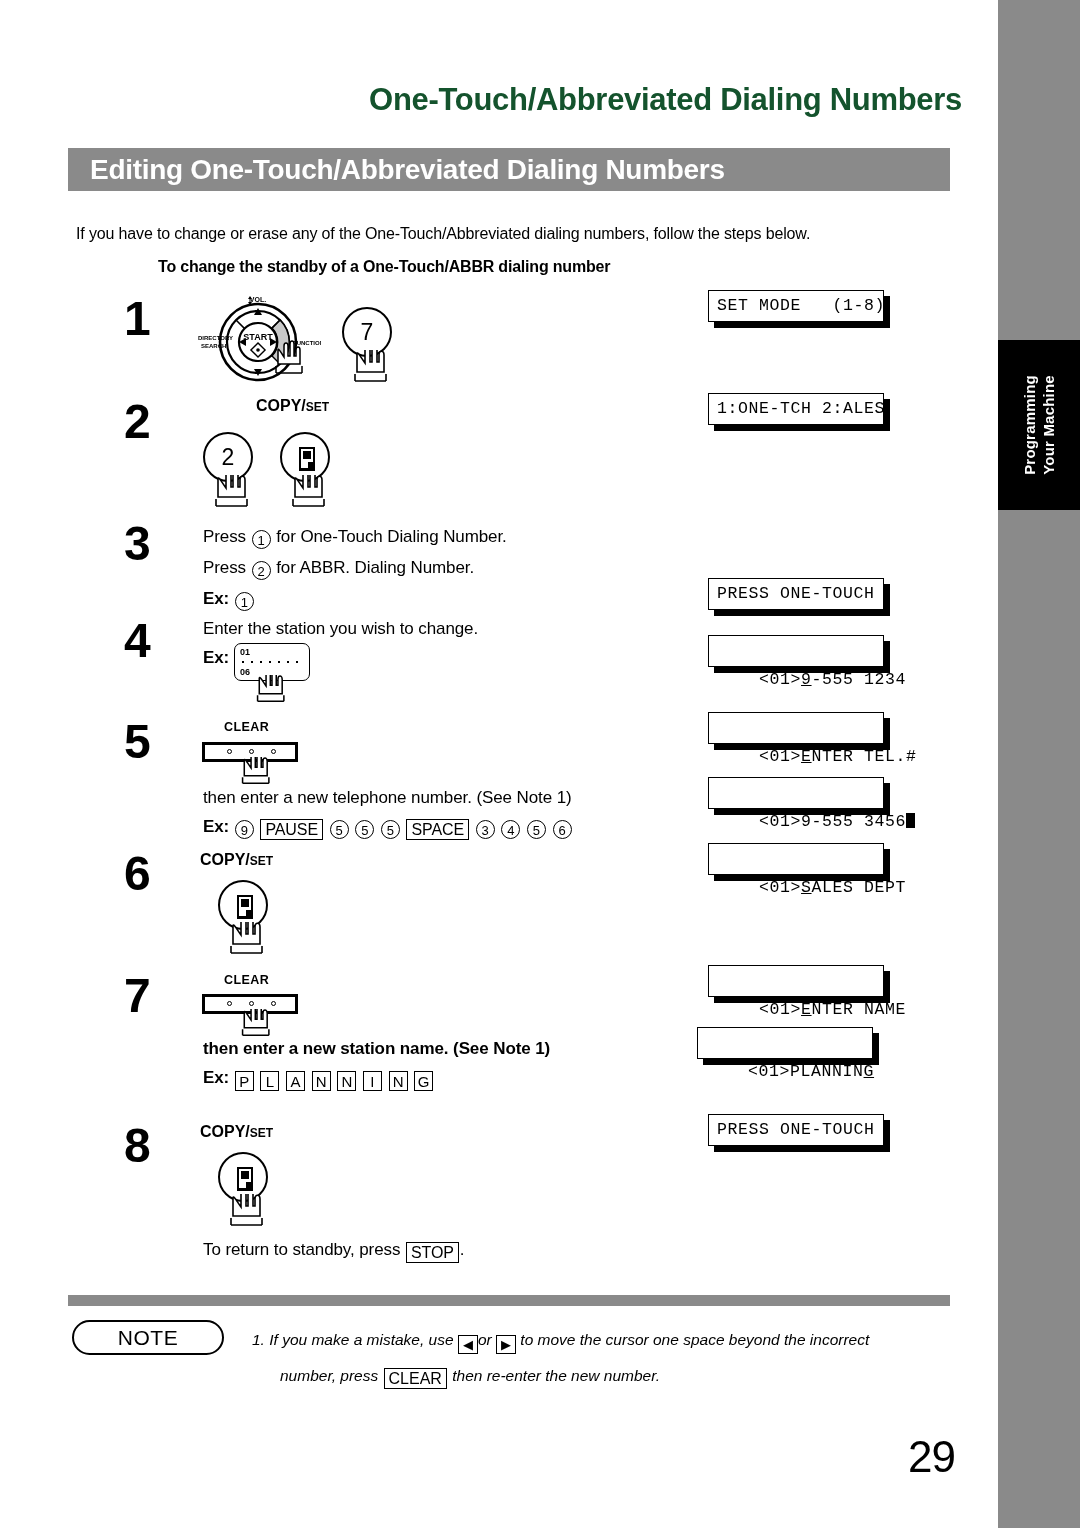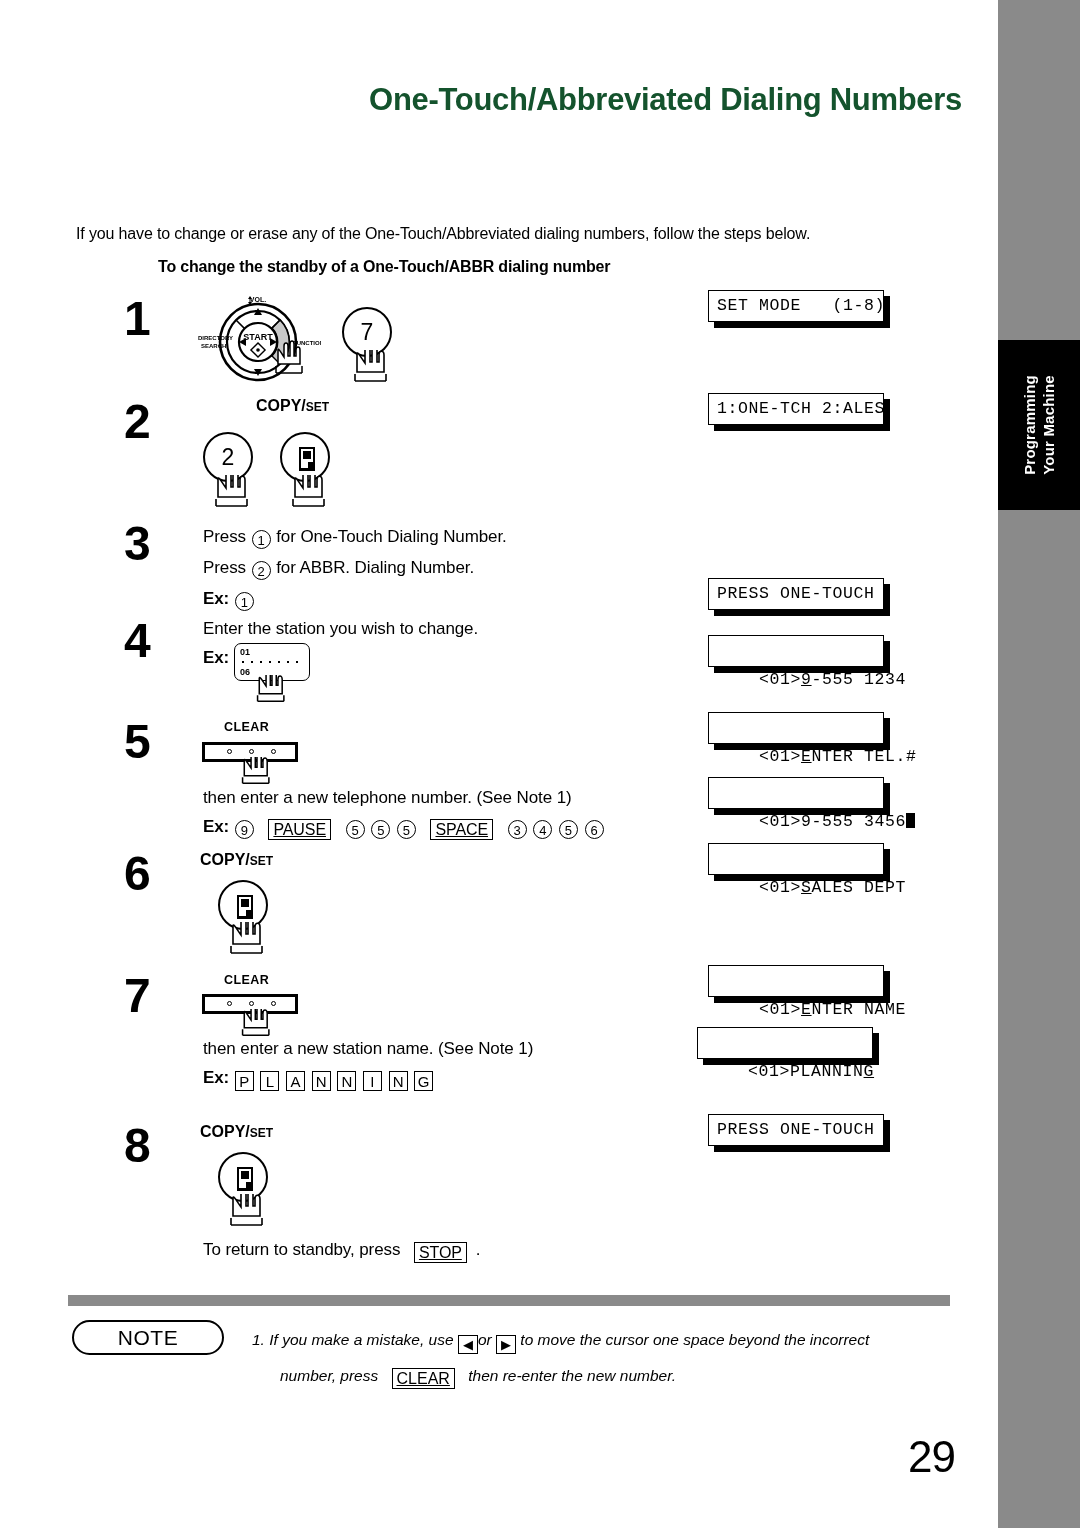--- a/index.html
+++ b/index.html
@@ -136,23 +136,22 @@
     margin: 0 1px;
     box-sizing: border-box;
   }
   .keybox {
     display: inline-block;
     border: 1.4px solid #000;
     padding: 0 4px;
     font-size: 16px;
     line-height: 19px;
     vertical-align: -3px;
-    margin: 0 9px;
-    box-sizing: border-box;
-    text-decoration: underline;
+    margin: 0 1px;
+    box-sizing: border-box;
   }
   .keybox-sm {
     display: inline-block;
     border: 1.2px solid #000;
     width: 19px;
     height: 20px;
     text-align: center;
     font-size: 15px;
     line-height: 19px;
     vertical-align: -4px;
@@ -319,20 +318,23 @@
 
   <div class="edge-band"></div>
   <div class="edge-tab">
     <div class="edge-tab-inner">
       <span>Programming</span><br>
       <span>Your Machine</span>
     </div>
   </div>
 
   <div class="chapter-title">One-Touch/Abbreviated Dialing Numbers</div>
+  <div class="section-bar">
+    <span>Editing One-Touch/Abbreviated Dialing Numbers</span>
+  </div>
 
   <div class="intro">If you have to change or erase any of the One-Touch/Abbreviated dialing numbers, follow the steps below.</div>
   <div class="subhead">To change the standby of a One-Touch/ABBR dialing number</div>
 
   <div class="stepnum" style="left:124px; top:295px;">1</div>
 
   <div class="illu" style="left:196px; top:292px; width:125px; height:95px;">
     <svg width="125" height="95" viewBox="0 0 125 95">
 
       <circle cx="62" cy="50" r="38" fill="#fff" stroke="#000" stroke-width="2.6"></circle>
@@ -497,21 +499,21 @@
       <i style="left:66px;"></i>
   </div>
   <div class="illu" style="left:240px; top:1009px; width:34px; height:28px;">
     <svg width="34" height="28" viewBox="0 0 40 33">
       <g stroke="#000" stroke-width="1.8" fill="#fff">
         <path d="M 5 4 L 5 22 L 32 22 L 32 5 C 32 0 27 0 27 5 L 27 12 L 25 12 L 25 -2 C 25 -7 20 -7 20 -2 L 20 12 L 18 12 L 18 0 C 18 -5 13 -5 13 0 L 13 13 C 10 9 5 0 5 4 Z"></path>
         <path d="M 3 24 L 3 31 M 34 24 L 34 31 M 3 31 L 34 31" fill="none"></path>
       </g>
     </svg>
   </div>
-  <div class="bodytext" style="left:203px; top:1039px;">then enter a new station name. (See Note 1)</div>
+  <div class="bodytext" style="left:203px; top:1039px;font-weight:bold;">then enter a new station name. (See Note 1)</div>
   <div class="bodytext" style="left:203px; top:1068px;">
     <span class="exlabel">Ex:</span><span id="step7keys"> <span class="keybox-sm">P</span> <span class="keybox-sm">L</span> <span class="keybox-sm">A</span> <span class="keybox-sm">N</span> <span class="keybox-sm">N</span> <span class="keybox-sm">I</span> <span class="keybox-sm">N</span> <span class="keybox-sm">G</span></span>
   </div>
 
   <div class="stepnum" style="left:124px; top:1122px;">8</div>
   <div class="copyset" style="left:200px; top:1123px;">
     <span class="big">COPY</span><span class="big">/</span><span class="small">SET</span>
   </div>
   <div class="roundkey" style="left:218px; top:1152px; width:50px; height:50px;">
     <svg width="50" height="50" viewBox="0 0 50 50" style="display:block;">

